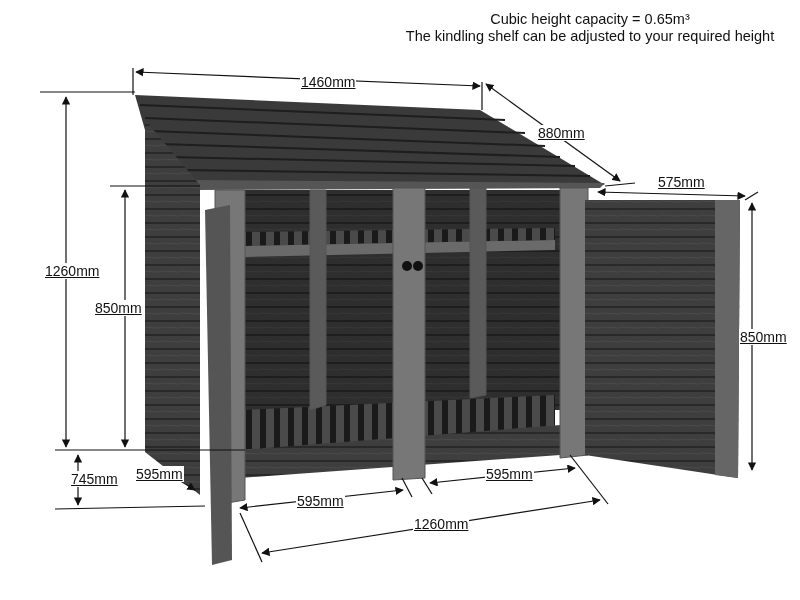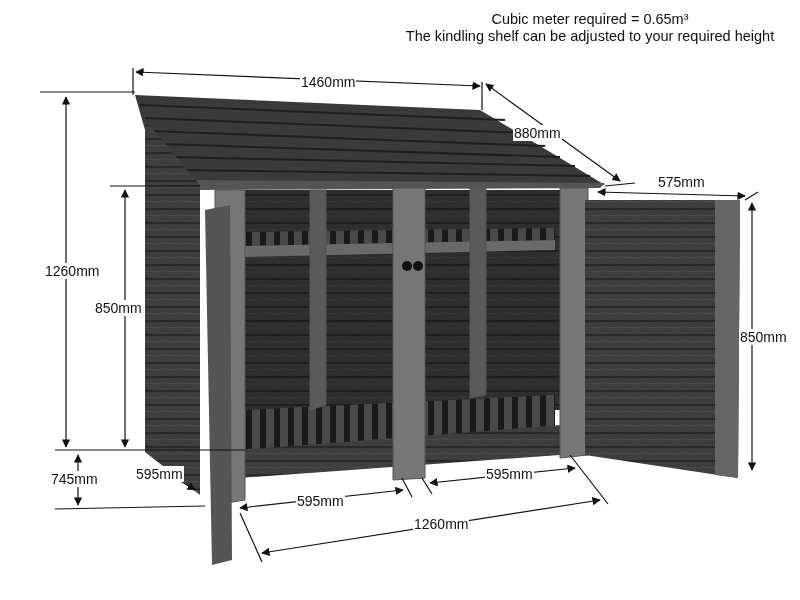--- a/index.html
+++ b/index.html
@@ -1,26 +1,26 @@
 <!DOCTYPE html>
 <html><head>
 <meta charset="utf-8">
 <style>
   html, body { margin:0; padding:0; background:#ffffff; }
   body { width:800px; height:600px; position:relative; overflow:hidden;
          font-family:"Liberation Sans", sans-serif; color:#111; }
   .caption { position:absolute; left:380px; width:420px; text-align:center;
              font-size:14.5px; line-height:18px; color:#111; }
-  .dim { position:absolute; font-size:14px; color:#111; background:#fff; padding:0 1px; line-height:16px; white-space:nowrap; }
+  .dim { position:absolute; font-size:14px; color:#111; background:#fff; padding:0 1px; line-height:16px; white-space:nowrap;text-decoration:underline; }
   svg.stage { position:absolute; left:0; top:0; }
 </style>
 </head>
 <body>
 
-<div class="caption" style="top:10px">Cubic meter required = 0.65m³</div>
+<div class="caption" style="top:10px">Cubic height capacity = 0.65m³</div>
 <div class="caption" style="top:27px">The kindling shelf can be adjusted to your required height</div>
 
 <svg class="stage" width="800" height="600" viewBox="0 0 800 600">
   <defs>
     <pattern id="planks" width="20" height="14" patternUnits="userSpaceOnUse">
       <rect width="20" height="14" fill="#3e3e3e"></rect>
       <line x1="0" y1="13" x2="20" y2="13" stroke="#222" stroke-width="1.5"></line>
       <line x1="0" y1="5" x2="20" y2="6" stroke="#4a4a4a" stroke-width="1"></line>
     </pattern>
     <pattern id="slats" width="14" height="10" patternUnits="userSpaceOnUse">
@@ -110,22 +110,22 @@
 
     <line x1="598" y1="192" x2="745" y2="196" marker-start="url(#arr)" marker-end="url(#arr)"></line>
     <line x1="605" y1="186" x2="635" y2="183"></line>
     <line x1="745" y1="200" x2="758" y2="192"></line>
 
     <line x1="752" y1="203" x2="752" y2="470" marker-start="url(#arr)" marker-end="url(#arr)"></line>
   </g>
 </svg>
 
 <div class="dim" style="left:300px;top:74px">1460mm</div>
-<div class="dim" style="left:513px;top:125px">880mm</div>
+<div class="dim" style="left:537px;top:125px">880mm</div>
 <div class="dim" style="left:44px;top:263px">1260mm</div>
 <div class="dim" style="left:94px;top:300px">850mm</div>
-<div class="dim" style="left:50px;top:471px">745mm</div>
+<div class="dim" style="left:70px;top:471px">745mm</div>
 <div class="dim" style="left:135px;top:466px">595mm</div>
 <div class="dim" style="left:296px;top:493px">595mm</div>
 <div class="dim" style="left:485px;top:466px">595mm</div>
 <div class="dim" style="left:413px;top:516px">1260mm</div>
 <div class="dim" style="left:657px;top:174px">575mm</div>
 <div class="dim" style="left:739px;top:329px">850mm</div>
 
 </body></html>

